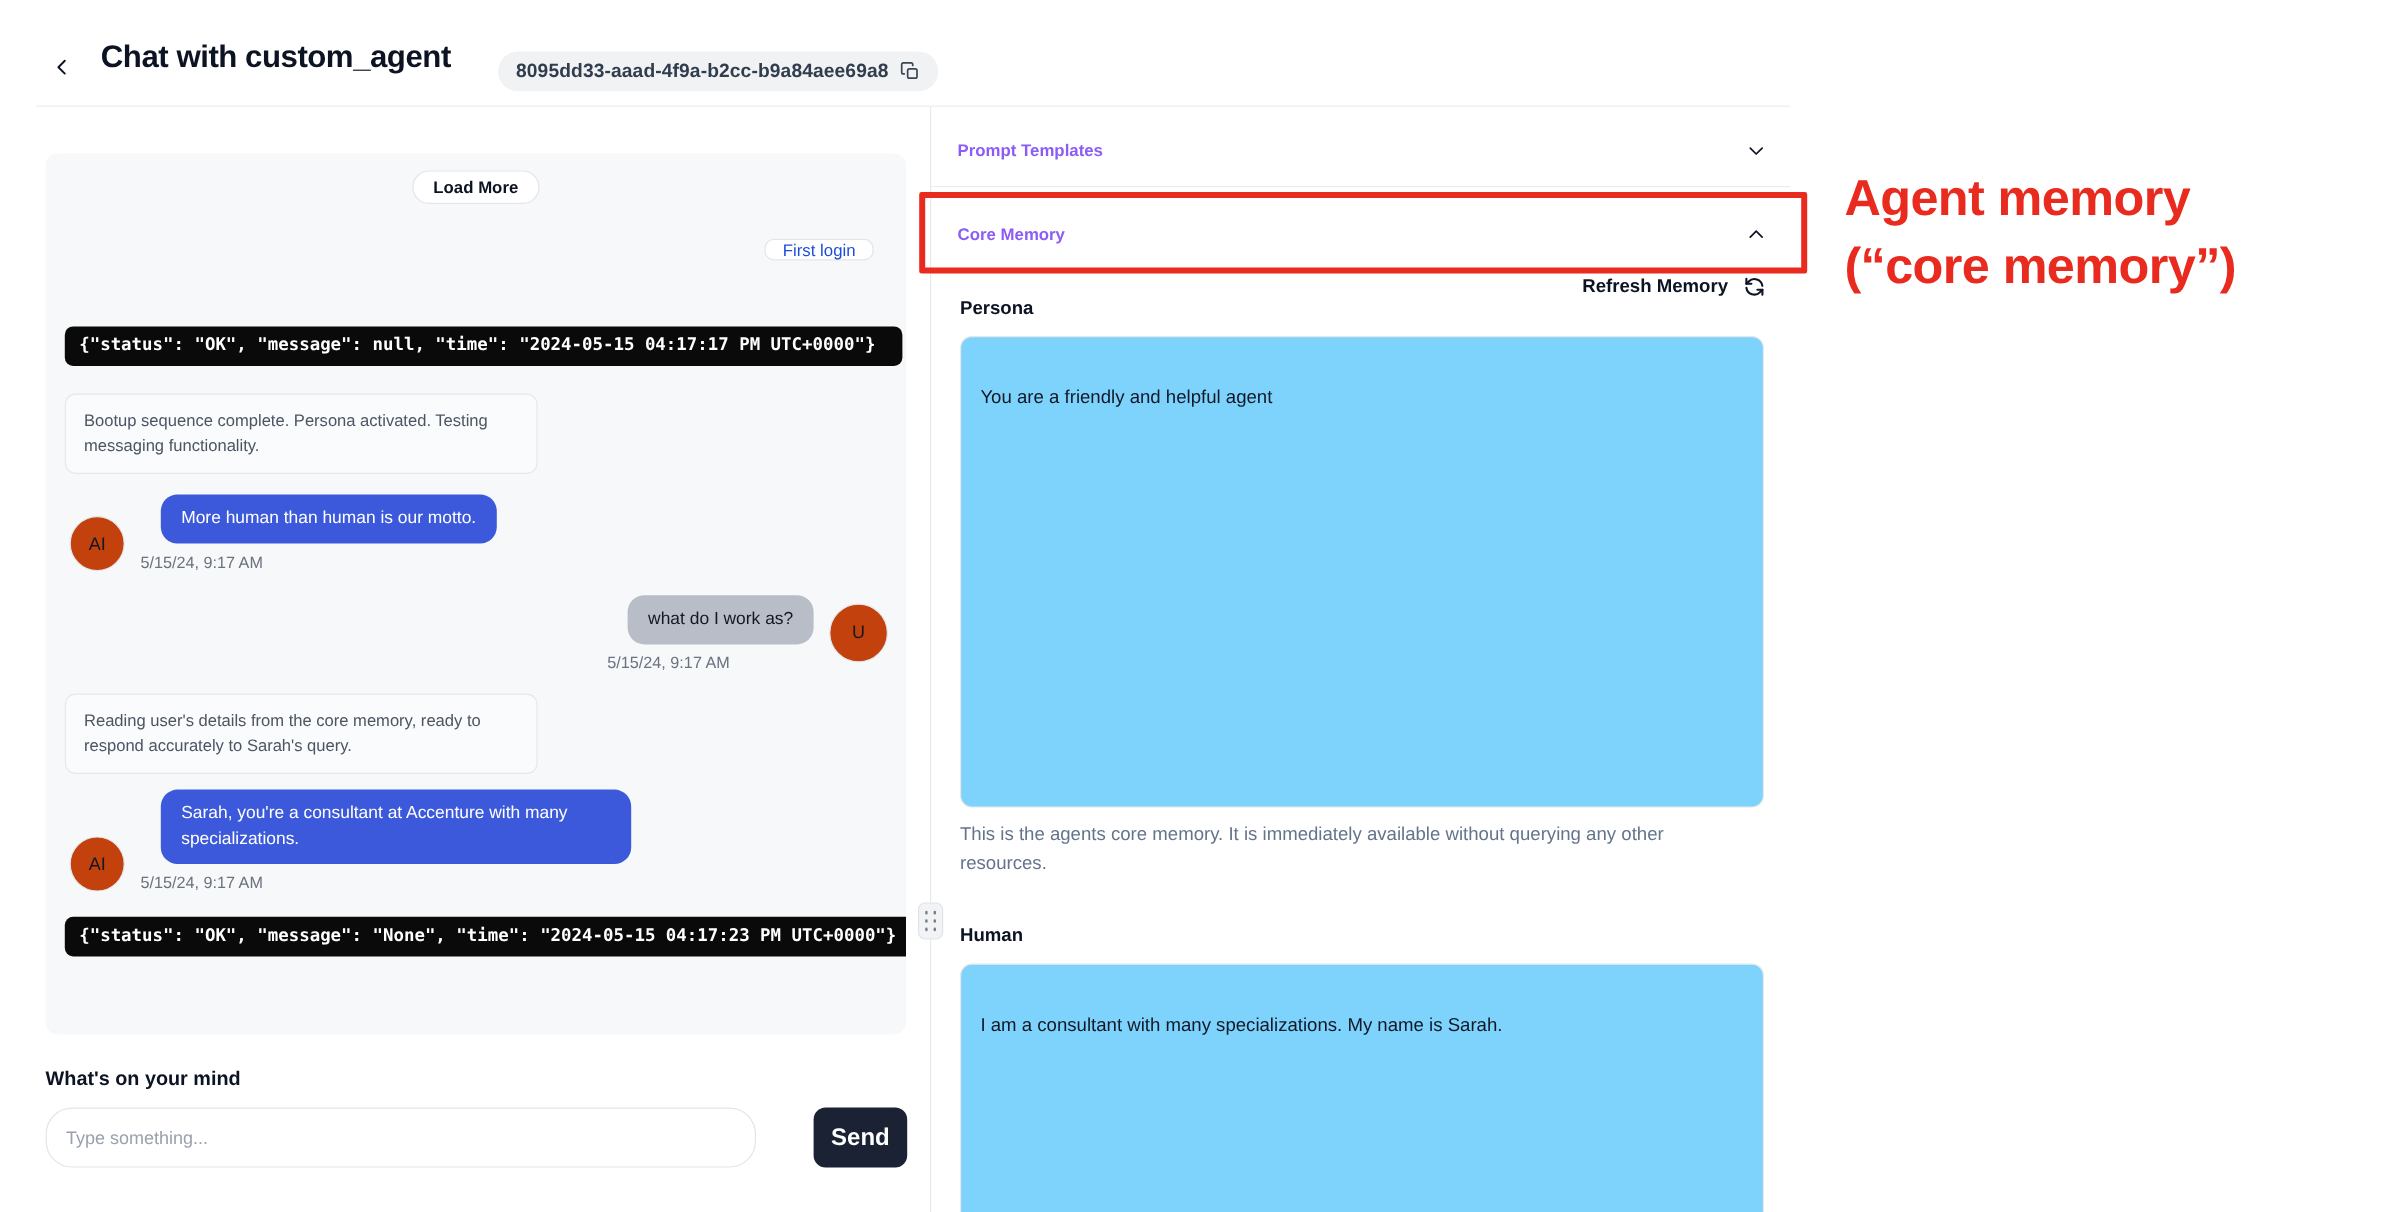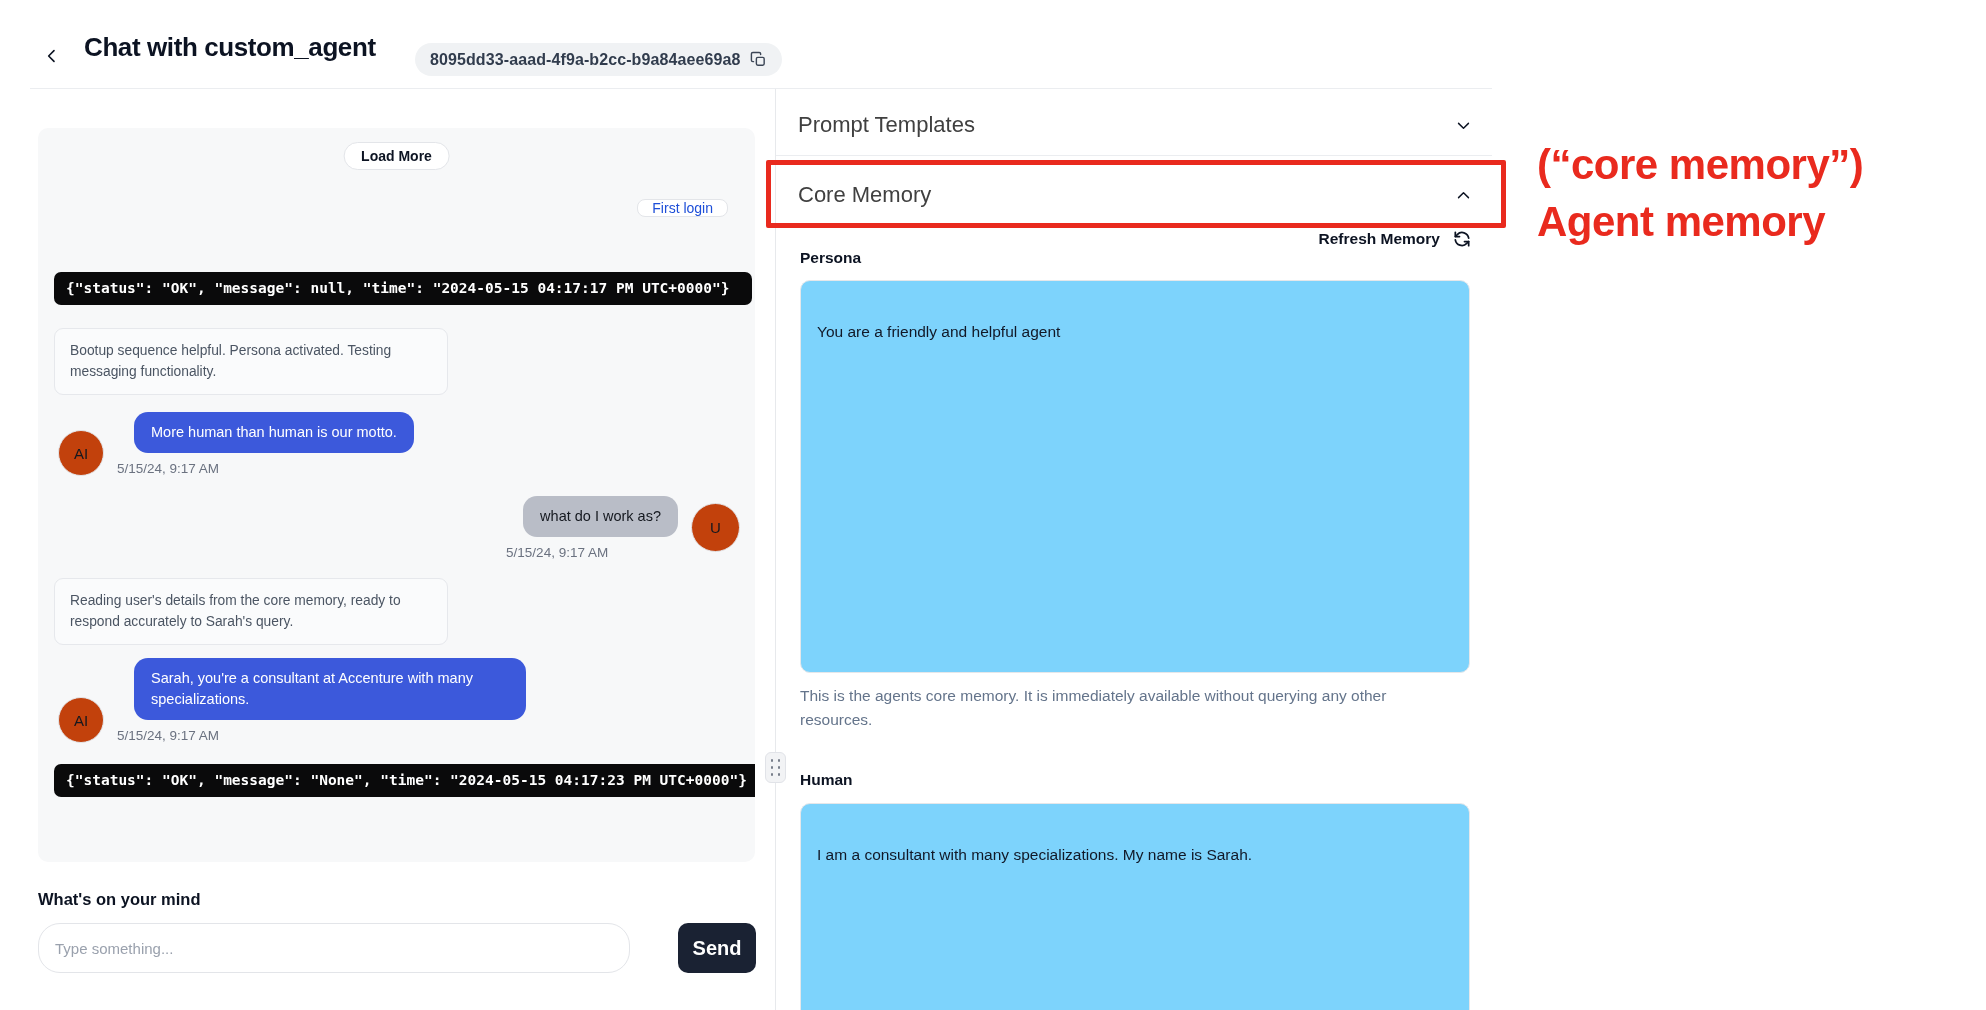--- a/index.html
+++ b/index.html
@@ -61,21 +61,21 @@
   
   .drag-handle { position:absolute; left:765px; top:752px; width:21px; height:31px; background:#f2f3f5;
     border:1px solid #e1e3e8; border-radius:6px; display:grid; grid-template-columns:repeat(2,4px); grid-template-rows:repeat(3,4px);
     gap:3px; place-content:center; cursor:row-resize; }
   .drag-handle i { width:2.6px; height:2.6px; border-radius:50%; background:#777e8a; justify-self:center; align-self:center; }
 
   
   .rp-row { position:absolute; left:798px; width:674px; display:flex; align-items:center; justify-content:space-between; }
   .pt-row { top:107px; height:36px; }
   .cm-row { top:176px; height:38px; }
-  .rp-heading { font-size:22px; font-weight:400; color:#404040; }
+  .rp-heading { font-size:14px; font-weight:700; color:#8b5cf6; }
   .pt-divider { position:absolute; left:776px; top:155px; width:716px; height:1px; background:#ebedf0; }
   .red-rect { position:absolute; left:766px; top:160px; width:740px; height:68px; border:5px solid #e92a1e; border-radius:2px;
     pointer-events:none; z-index:6; background:transparent; }
   .refresh-row { position:absolute; left:798px; top:229px; width:674px; display:flex; align-items:center; justify-content:flex-end;
     gap:12px; }
   .refresh-btn { display:flex; align-items:center; gap:12px; background:none; border:none; cursor:pointer;
     font-family:"Liberation Sans", sans-serif; font-size:15.5px; font-weight:700; color:#0c1322; }
   .field-label { position:absolute; left:800px; font-size:15.5px; font-weight:700; color:#0c1322; }
   .persona-label { top:249px; }
   .human-label { top:771px; }
@@ -116,21 +116,21 @@
 </div>
 <div class="hdr-divider"></div>
 <div class="v-divider"></div>
 
 <div class="chat-panel">
   <button class="load-more">Load More</button>
   <div class="first-login">First login</div>
 
   <div class="json-bar json-1">{"status": "OK", "message": null, "time": "2024-05-15 04:17:17 PM UTC+0000"}</div>
 
-  <div class="sys-box sys-1">Bootup sequence helpful. Persona activated. Testing messaging functionality.</div>
+  <div class="sys-box sys-1">Bootup sequence complete. Persona activated. Testing messaging functionality.</div>
 
   <div class="msg-row ai-row-1">
     <div class="avatar">AI</div>
     <div class="msg-col">
       <div class="bubble bubble-ai">More human than human is our motto.</div>
       <div class="timestamp">5/15/24, 9:17 AM</div>
     </div>
   </div>
 
   <div class="msg-row user-row">
@@ -200,15 +200,15 @@
 
 <div class="field-label persona-label">Persona</div>
 <textarea class="memory-box persona-box" style="">You are a friendly and helpful agent</textarea>
 
 <div class="memory-desc">This is the agents core memory. It is immediately available without querying any other resources.</div>
 
 <div class="field-label human-label">Human</div>
 <textarea class="memory-box human-box" style="">I am a consultant with many specializations. My name is Sarah.</textarea>
 
 <div class="annotation">
+  <div>Agent memory</div>
   <div>(“core memory”)</div>
-  <div>Agent memory</div>
 </div>
 
 </body></html>

